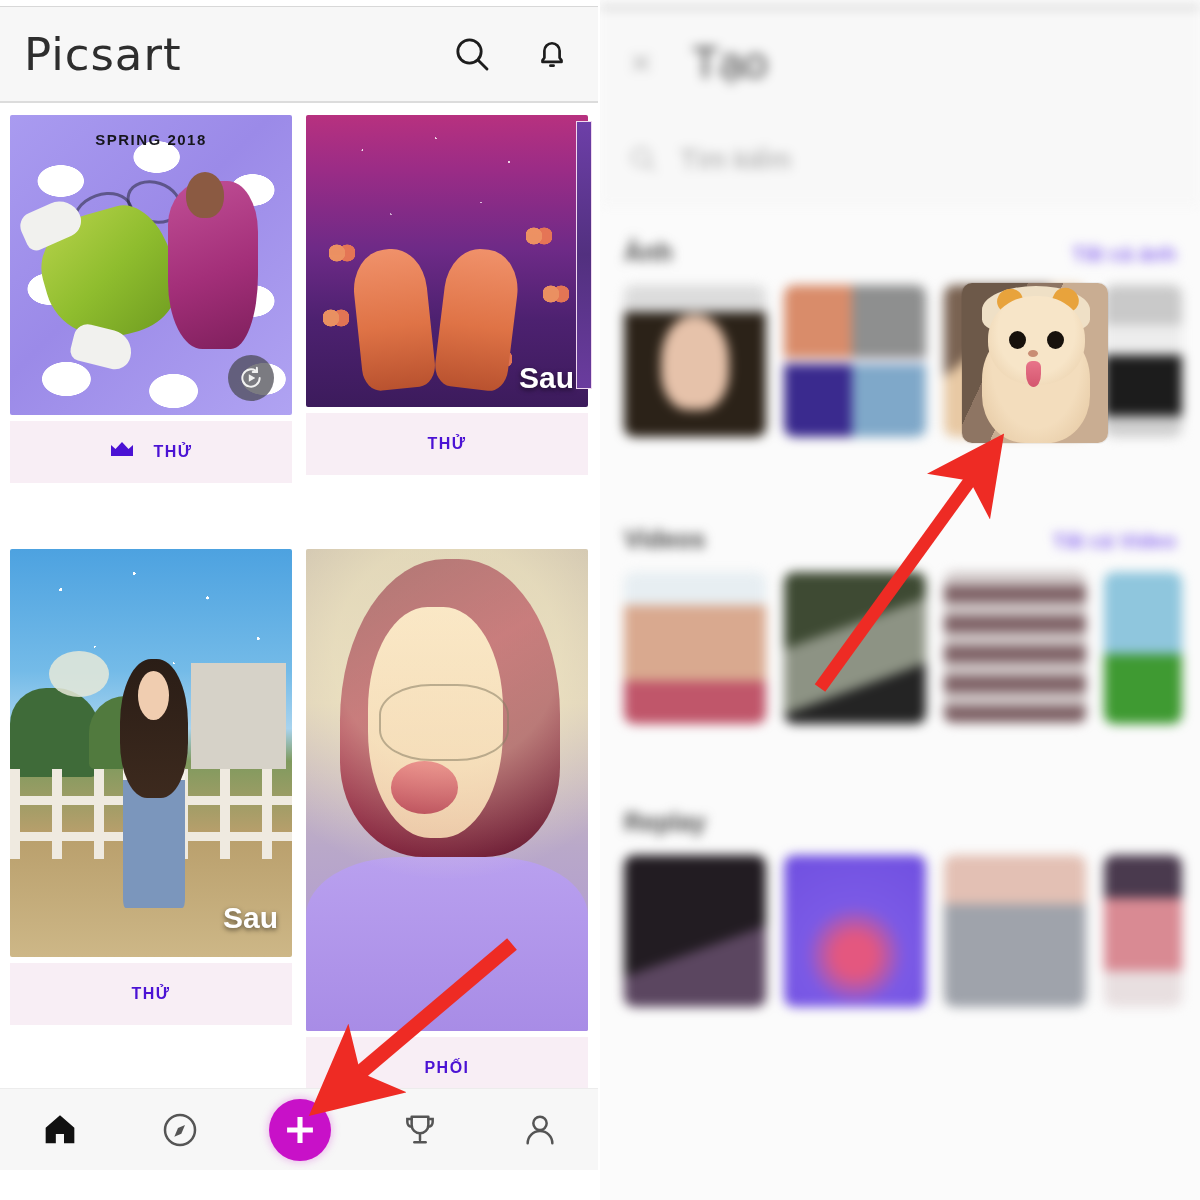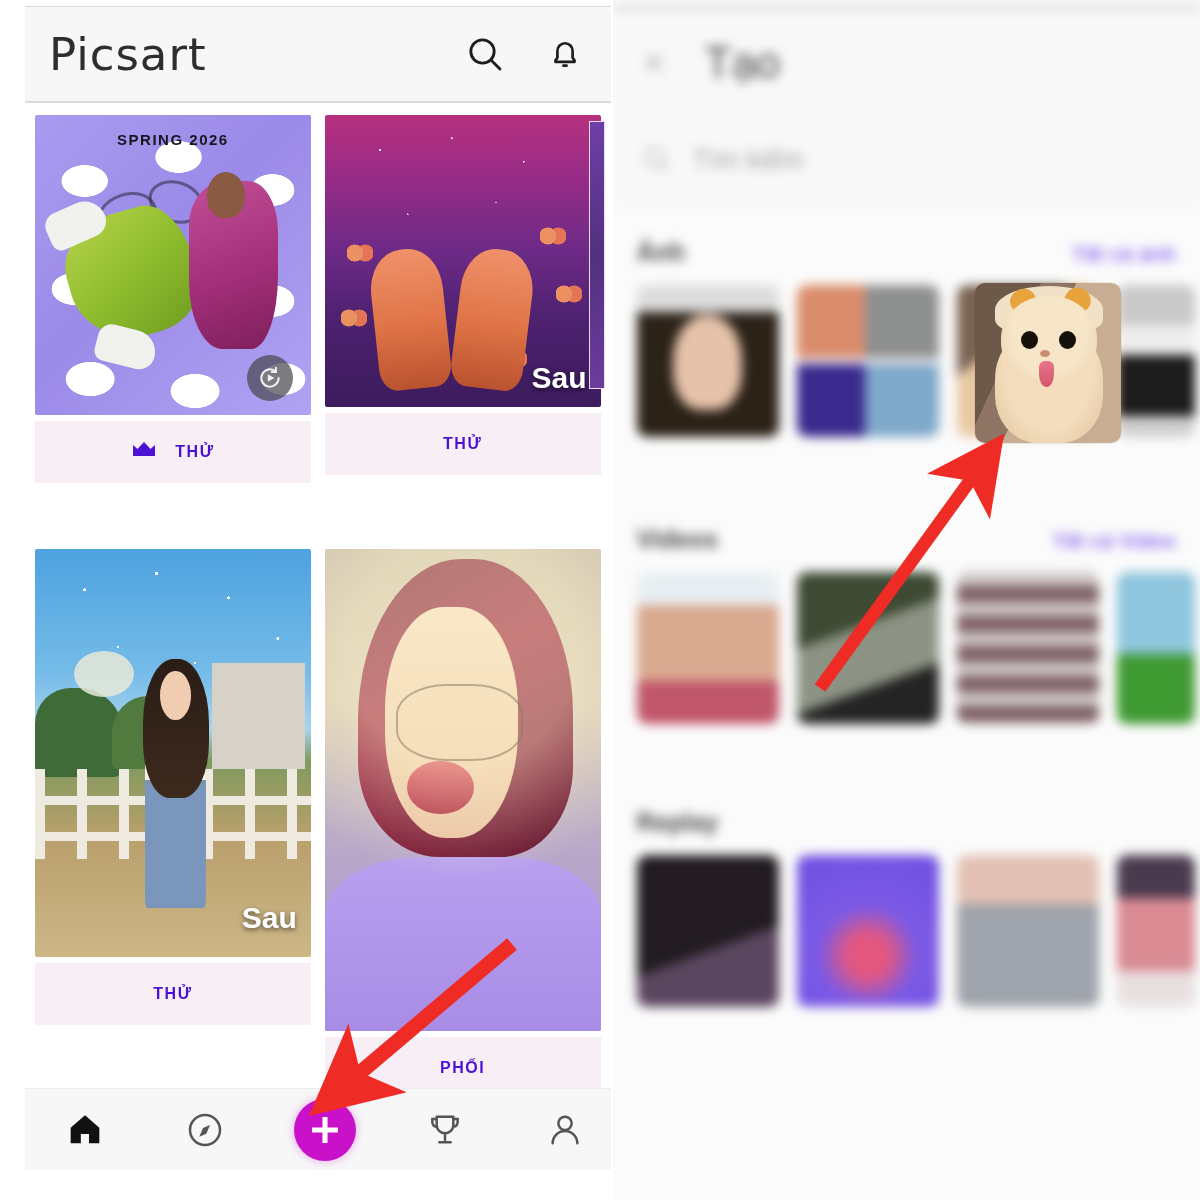--- a/index.html
+++ b/index.html
@@ -11,21 +11,20 @@
   }
   #root { position: relative; width: 1200px; height: 1200px; display: flex; }
 
   
   .phone-left {
     position: relative;
     width: 600px; height: 1200px;
     background: #ffffff;
     overflow: hidden;
     border-right: 2px solid #ffffff;
-    margin-left: 25px;
   }
   .top-sliver { height: 7px; background:#ffffff; border-bottom:1px solid #d8d8d8; }
 
   .app-header {
     height: 96px;
     background: #f7f7f7;
     display: flex; align-items: center;
     padding: 0 24px;
     border-bottom: 2px solid #dcdcdc;
   }
@@ -330,21 +329,21 @@
         <div class="card">
           <div class="thumb t1">
             <div class="art-spring"></div>
             <div class="ring-a"></div>
             <div class="ring-b"></div>
             <div class="figure-green"></div>
             <div class="figure-shoe sh1"></div>
             <div class="figure-shoe sh2"></div>
             <div class="figure-person"></div>
             <div class="person-head"></div>
-            <div class="spring-label">SPRING 2026</div>
+            <div class="spring-label">SPRING 2018</div>
             <div class="replay-btn">
               <svg width="26" height="26" viewBox="0 0 24 24" fill="none" stroke="#f2f2f2" stroke-width="1.8">
                 <path d="M20 12a8 8 0 1 1-2.6-5.9" stroke-linecap="round"></path>
                 <polyline points="17.4,2.6 17.6,6.6 13.6,6.4" stroke-linecap="round" stroke-linejoin="round"></polyline>
                 <polygon points="10,8.6 16,12 10,15.4" fill="#f2f2f2" stroke="none"></polygon>
               </svg>
             </div>
           </div>
           <div class="cta">
             <span>

